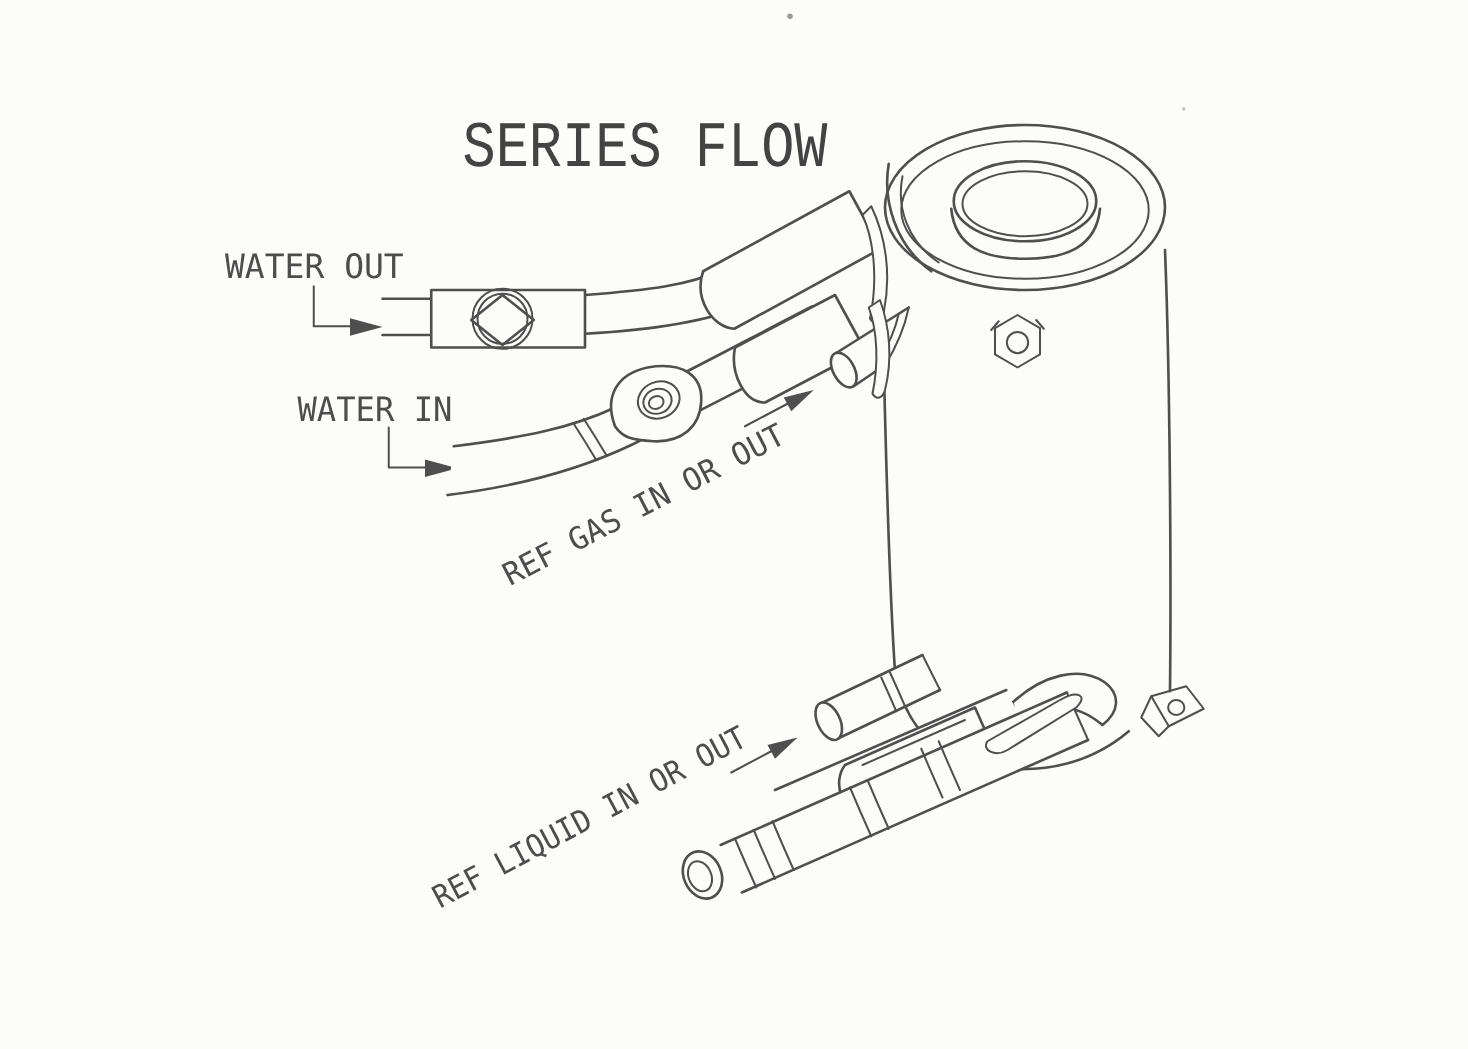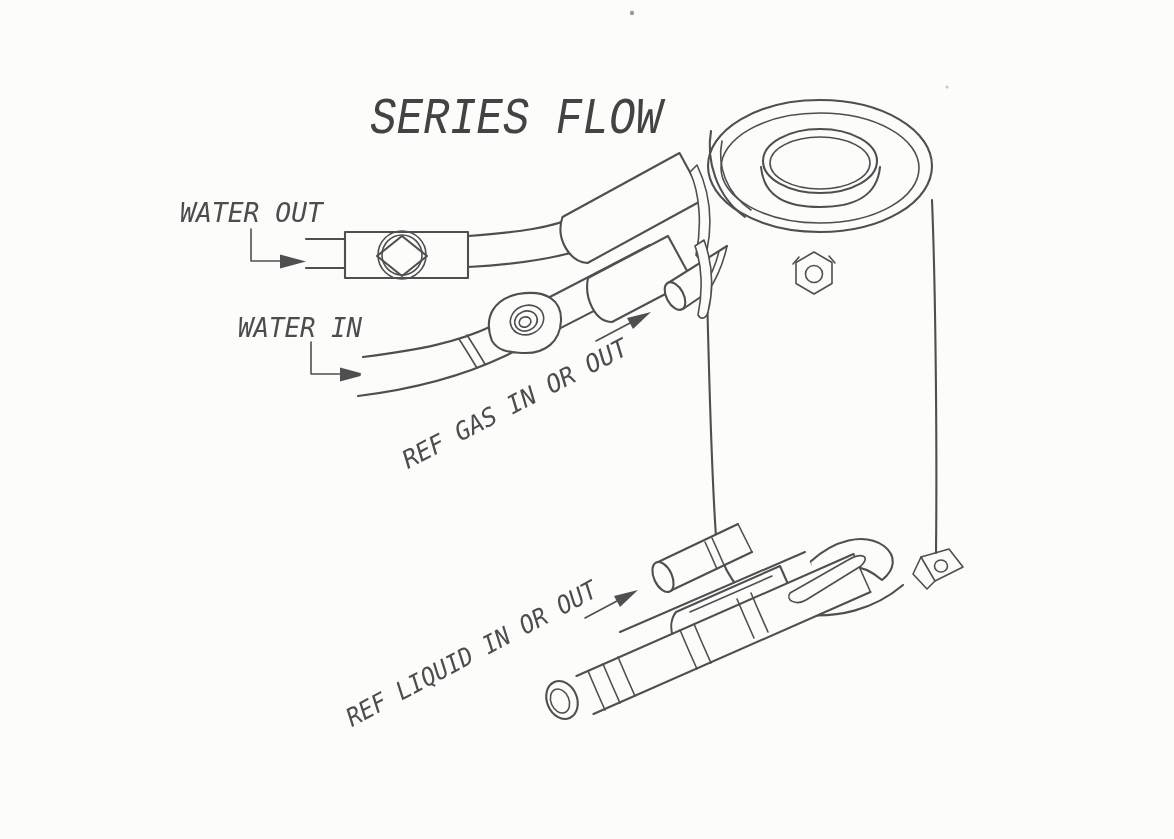--- a/index.html
+++ b/index.html
@@ -1,18 +1,18 @@
 <!DOCTYPE html>
 <html style="--ink: #4f4f4f; --paper: #fcfcfb;"><head>
 <meta charset="utf-8">
 <style>
   :root { --ink:#4f4f4f; --paper:#fcfcfb; }
   * { box-sizing:border-box; }
   html,body { margin:0; padding:0; background:var(--paper); }
-  .page { position:relative; width:1174px; height:839px; background:var(--paper); overflow:hidden;font-style:italic; }
+  .page { position:relative; width:1174px; height:839px; background:var(--paper); overflow:hidden; }
   svg { display:block; }
   .ink  { stroke:var(--ink); fill:none; stroke-width:2.1; stroke-linecap:round; stroke-linejoin:round; }
   .thin { stroke-width:1.6; }
   .fillp{ fill:var(--paper); stroke:none; }
   .solid{ fill:var(--ink); stroke:none; }
   .lbl  { font-family:"DejaVu Sans Mono", monospace; fill:#4d4d4d; letter-spacing:0; }
   .ttl  { font-family:"Liberation Mono","DejaVu Sans Mono", monospace; fill:#434343; }
   .speck{ fill:#9a9a9a; stroke:none; }
 </style>
 </head>

